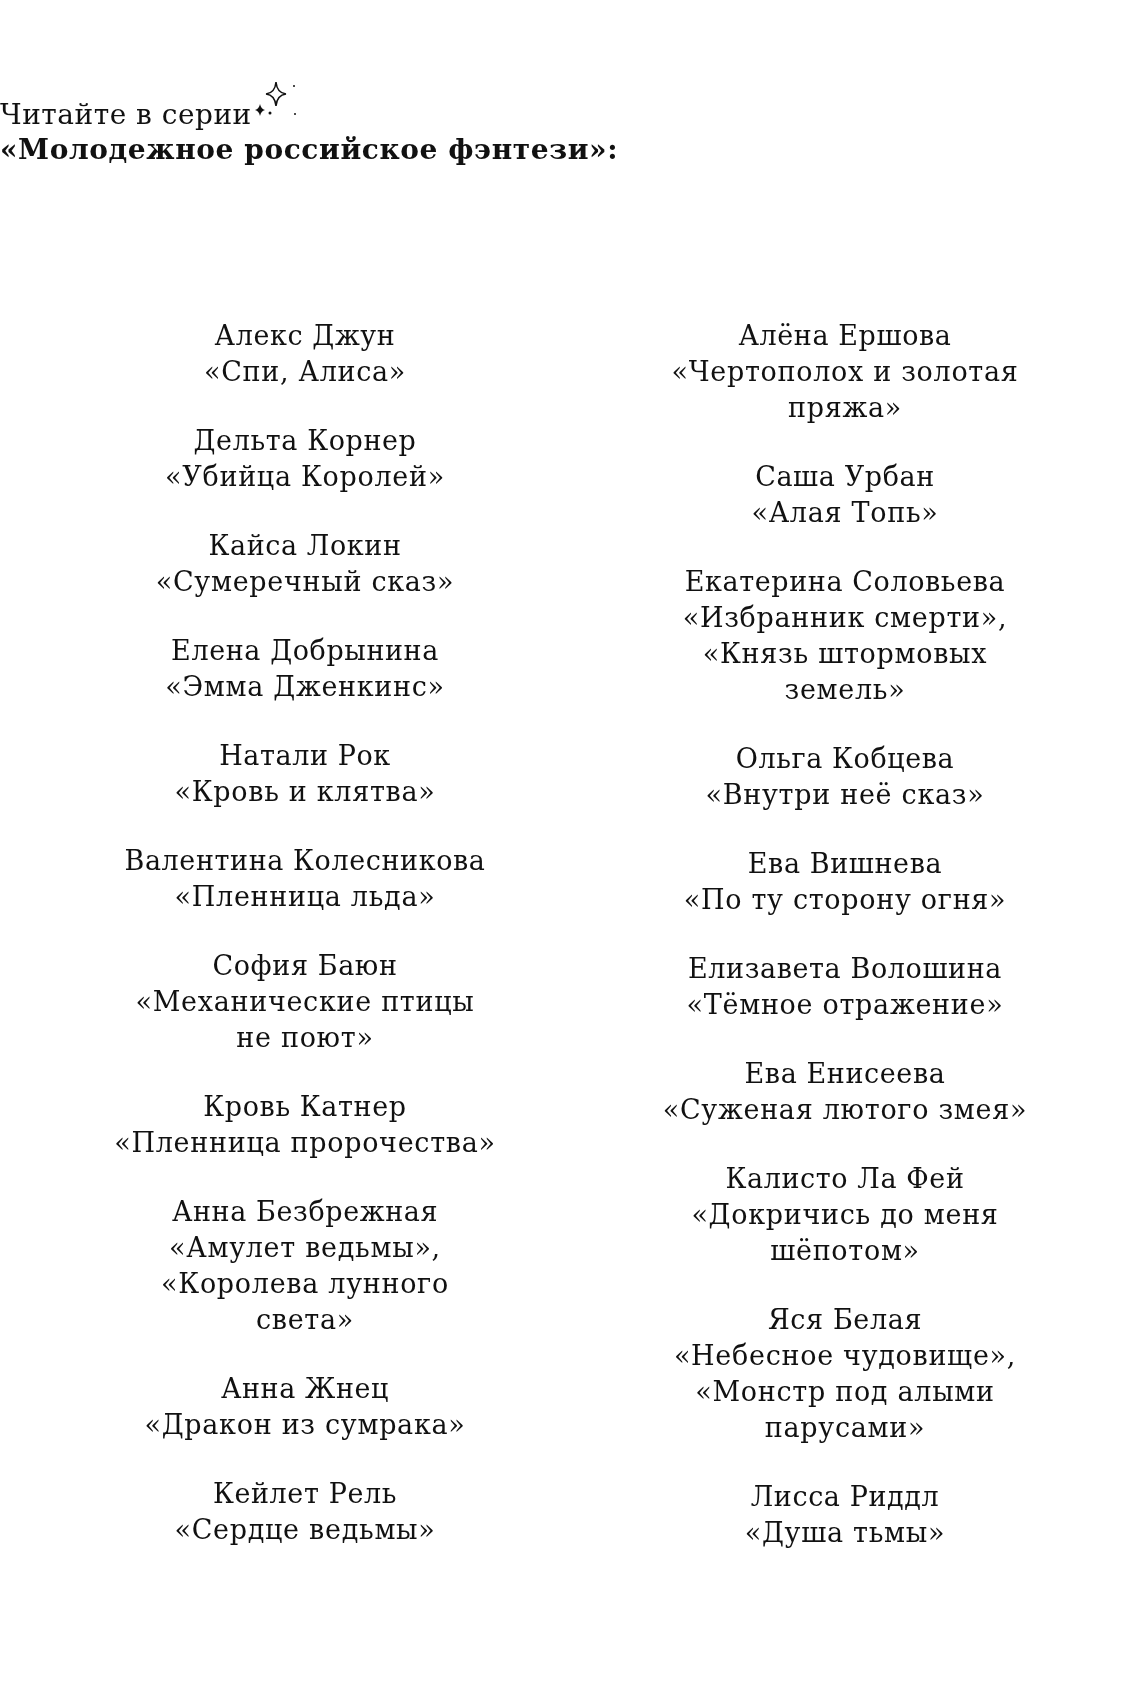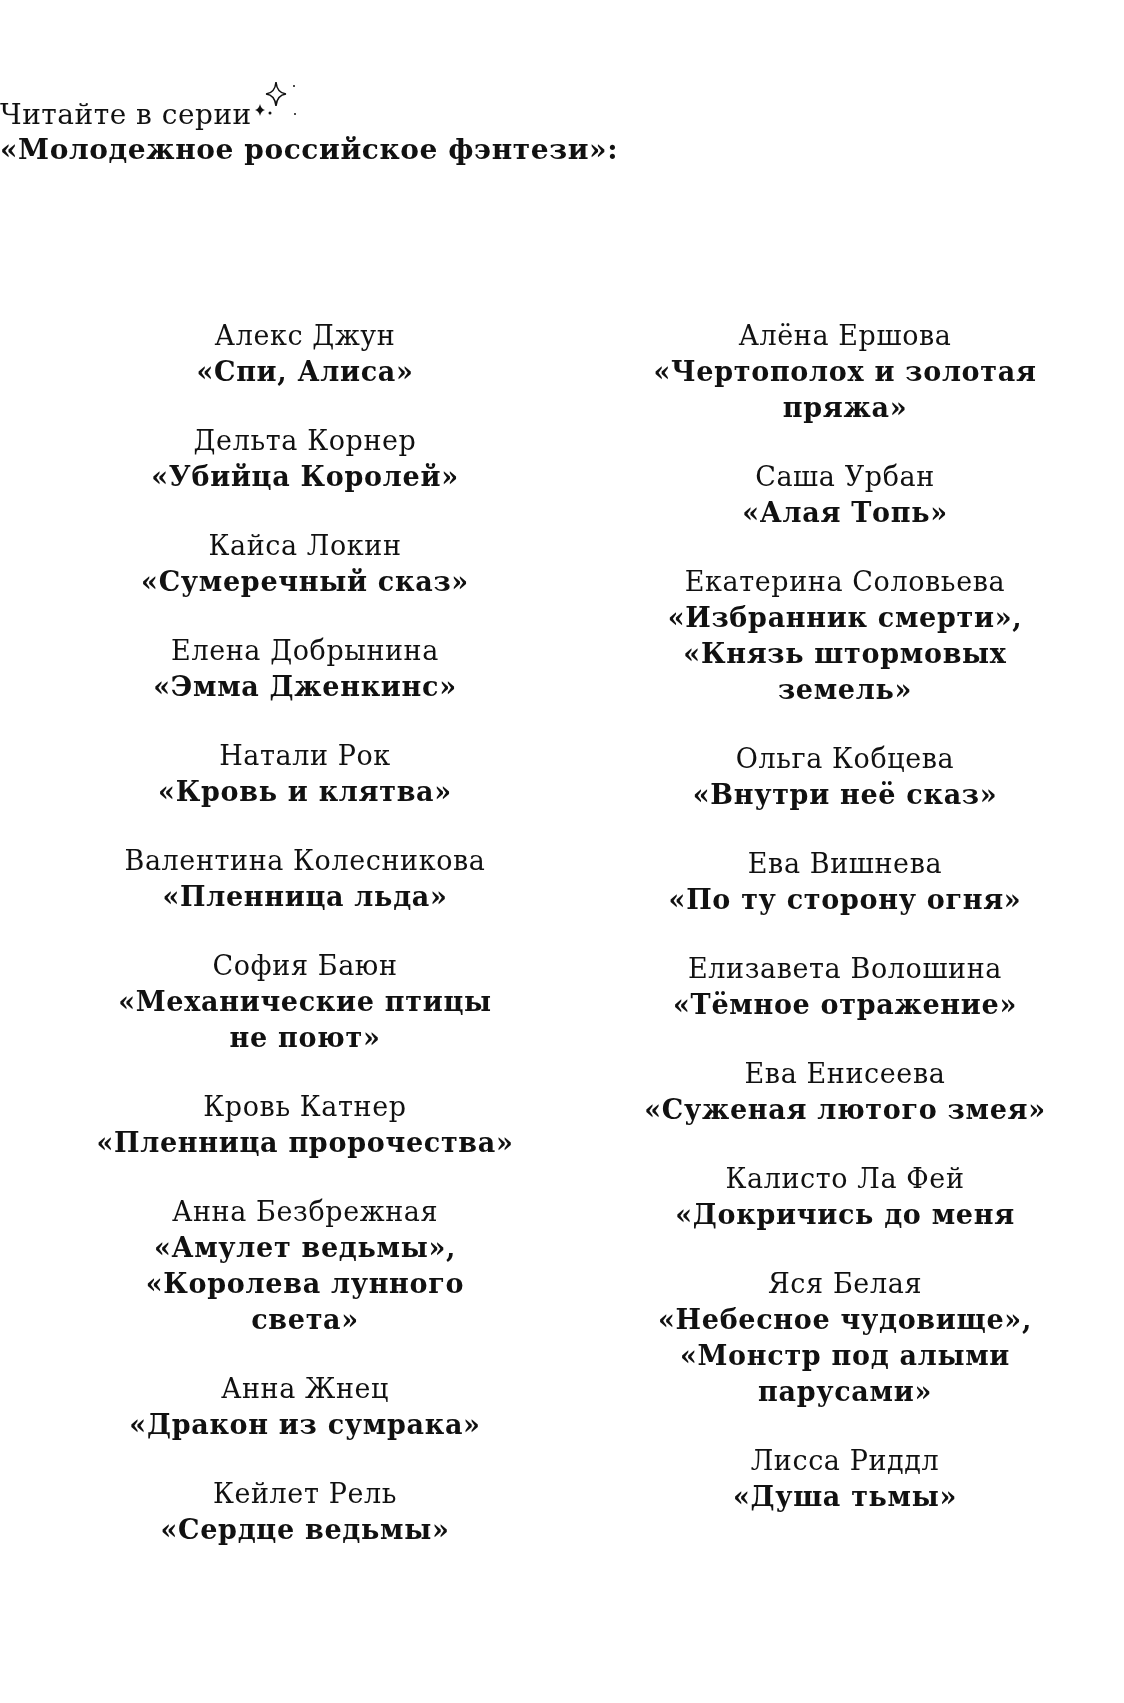--- a/index.html
+++ b/index.html
@@ -50,21 +50,21 @@
   }
   .author {
     font-size: 27px;
     line-height: 36px;
     letter-spacing: 0.6px;
     font-weight: normal;
   }
   .title {
     font-size: 27px;
     line-height: 36px;
-    font-weight: bold;
+    font-weight: normal;
     letter-spacing: 0.7px;
     text-align: center;
   }
 </style>
 </head>
 <body>
 
 <div class="header">
   <div class="header-line1">
     <svg class="sparkle" style="left:-34px; top:-6px;" width="30" height="36" viewBox="0 0 30 36">
@@ -161,20 +161,21 @@
       <div class="author">Елизавета Волошина</div>
       <div class="title">«Тёмное отражение»</div>
     </div>
     <div class="entry">
       <div class="author">Ева Енисеева</div>
       <div class="title">«Суженая лютого змея»</div>
     </div>
     <div class="entry">
       <div class="author">Калисто Ла Фей</div>
       <div class="title">«Докричись до меня</div>
+      <div class="title">шёпотом»</div>
     </div>
     <div class="entry">
       <div class="author">Яся Белая</div>
       <div class="title">«Небесное чудовище»,</div>
       <div class="title">«Монстр под алыми</div>
       <div class="title">парусами»</div>
     </div>
     <div class="entry">
       <div class="author">Лисса Риддл</div>
       <div class="title">«Душа тьмы»</div>

